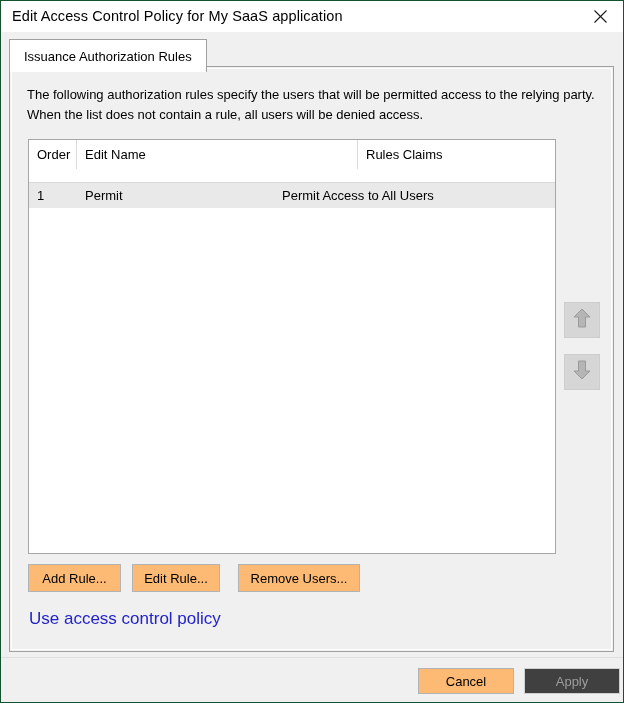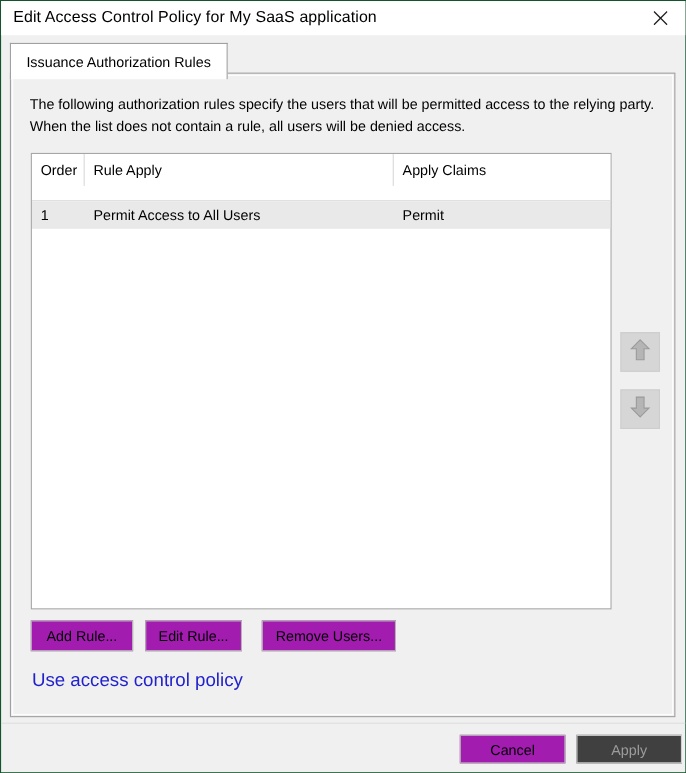--- a/index.html
+++ b/index.html
@@ -182,21 +182,21 @@
     align-items: center;
     justify-content: center;
   }
   .arrow-up   { left: 563px; top: 301px; }
   .arrow-down { left: 563px; top: 353px; }
 
   
   .btn {
     position: absolute;
     height: 28px;
-    background: #a21caf;
+    background: #fdba74;
     border: 1px solid #b3b3b3;
     box-sizing: border-box;
     display: flex;
     align-items: center;
     justify-content: center;
     font-size: 13px;
     color: #000000;
     font-family: "Liberation Sans", sans-serif;
     padding: 0 10px;
     white-space: nowrap;
@@ -260,27 +260,27 @@
     <div class="tab">
       <span>Issuance Authorization Rules</span>
     </div>
   </div>
 
   <div class="description">The following authorization rules specify the users that will be permitted access to the relying party. When the list does not contain a rule, all users will be denied access.</div>
 
   <div class="listbox">
     <div class="list-header">
       <div class="th col-order">Order</div>
-      <div class="th col-rule">Rule Apply</div>
-      <div class="th col-claim">Apply Claims</div>
+      <div class="th col-rule">Edit Name</div>
+      <div class="th col-claim">Rules Claims</div>
     </div>
     <div class="list-row">
       <div class="td col-order">1</div>
+      <div class="td col-claim">Permit</div>
       <div class="td col-rule">Permit Access to All Users</div>
-      <div class="td col-claim">Permit</div>
     </div>
   </div>
 
   <div class="arrow-button arrow-up">
     <span>
       <svg width="20" height="22" viewBox="0 0 20 22">
         <polygon points="10,2 18,10 13.5,10 13.5,20 6.5,20 6.5,10 2,10" fill="#b5b5b5" stroke="#9a9a9a" stroke-width="1"></polygon>
       </svg>
     </span>
   </div>

